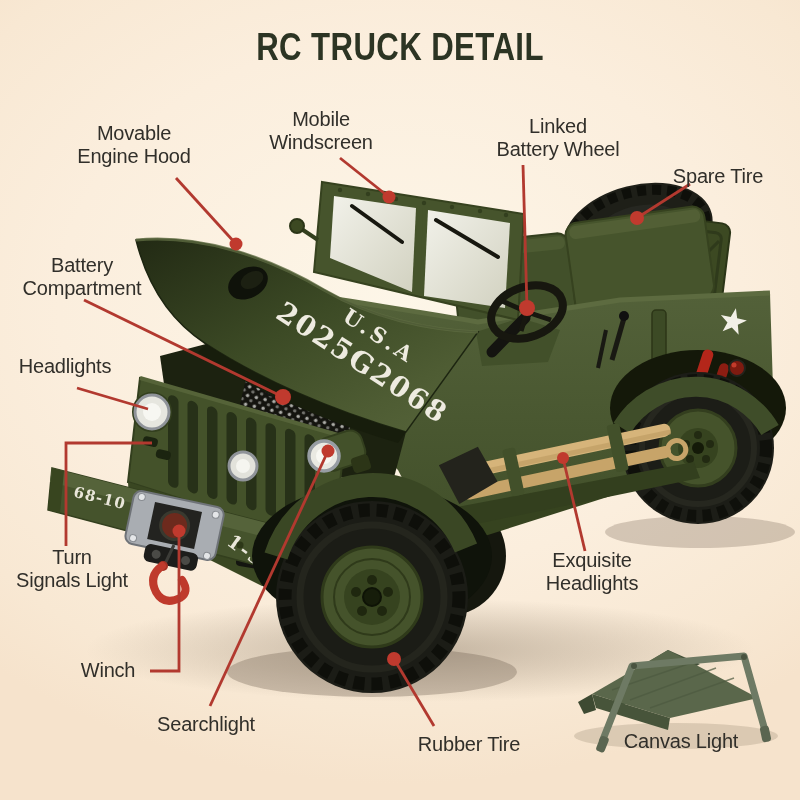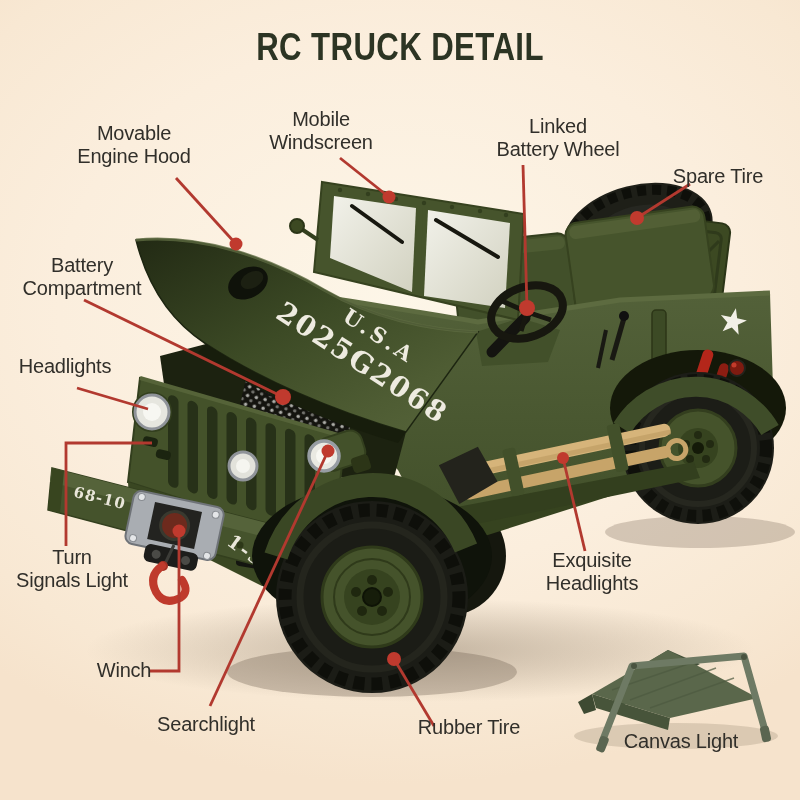--- a/index.html
+++ b/index.html
@@ -341,27 +341,27 @@
     <span>Battery</span>
     <span>Compartment</span>
   </div>
   <div class="callout" style="left:65px;top:366px">
     <span>Headlights</span>
   </div>
   <div class="callout" style="left:72px;top:569px">
     <span>Turn</span>
     <span>Signals Light</span>
   </div>
-  <div class="callout" style="left:124px;top:670px">
+  <div class="callout" style="left:108px;top:670px">
     <span>Winch</span>
   </div>
   <div class="callout" style="left:206px;top:724px">
     <span>Searchlight</span>
   </div>
-  <div class="callout" style="left:469px;top:727px">
+  <div class="callout" style="left:469px;top:744px">
     <span>Rubber Tire</span>
   </div>
   <div class="callout" style="left:592px;top:572px">
     <span>Exquisite</span>
     <span>Headlights</span>
   </div>
   <div class="callout" style="left:681px;top:741px">
     <span>Canvas Light</span>
   </div>
 

